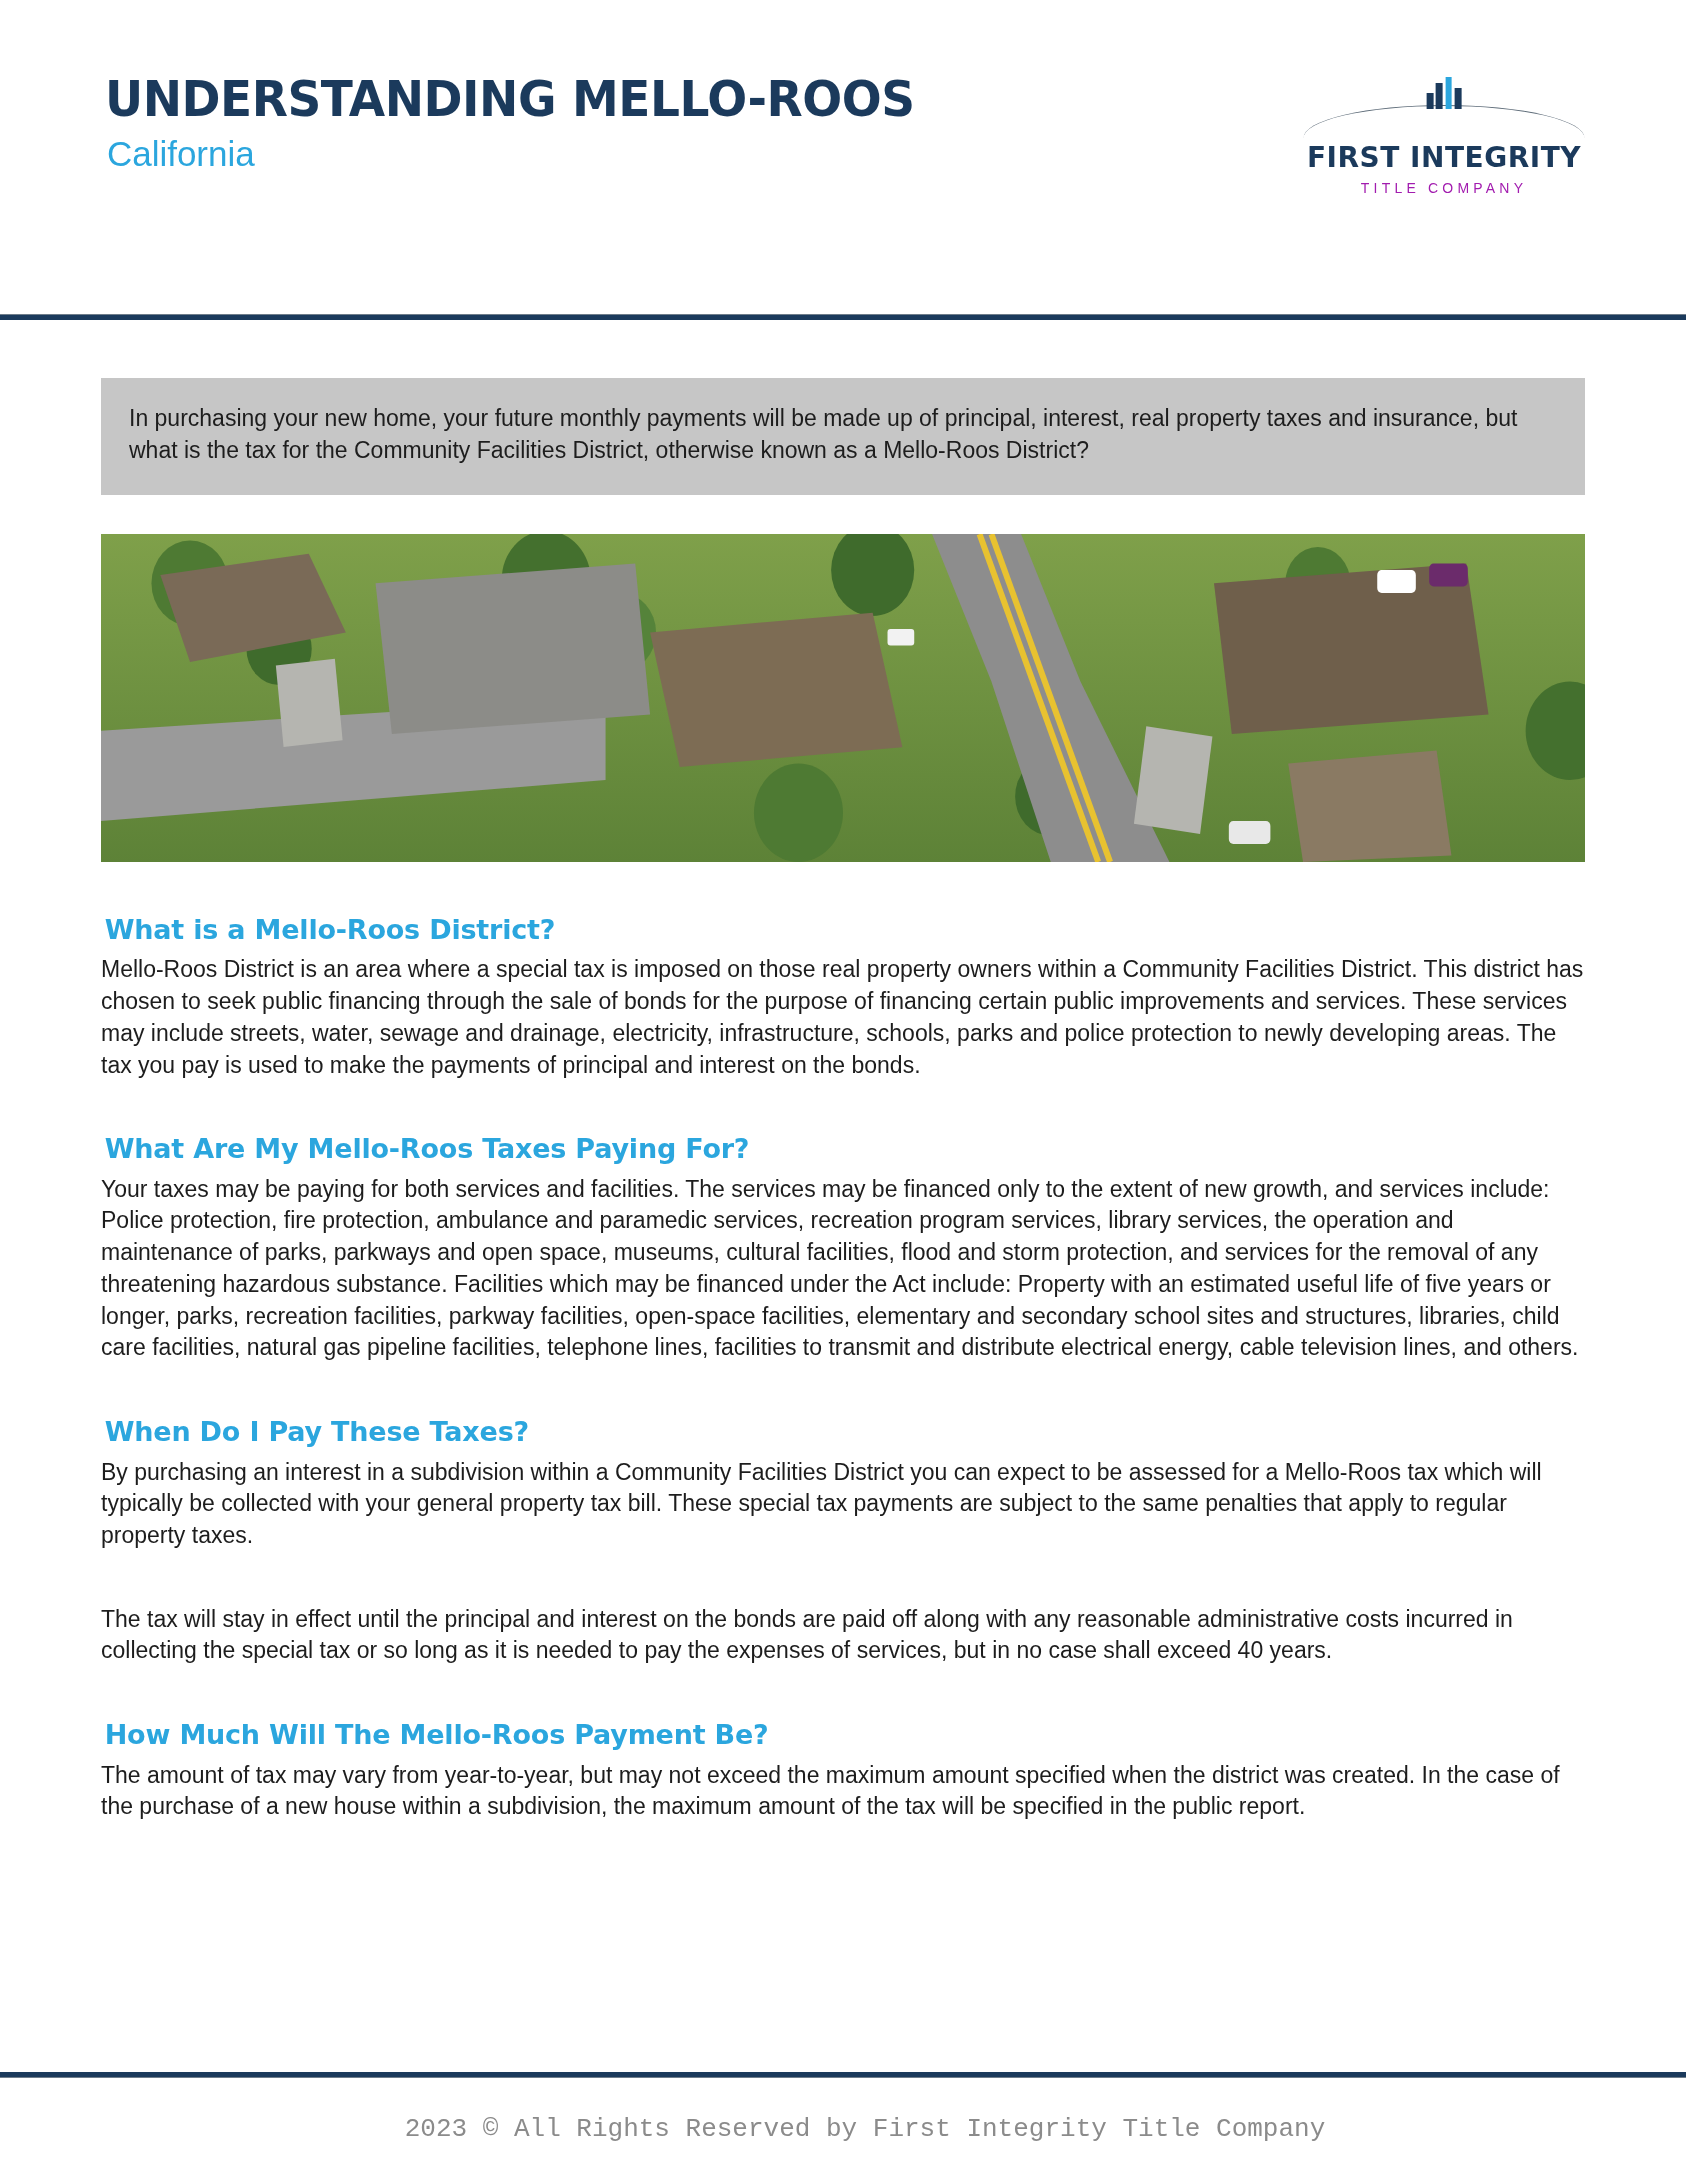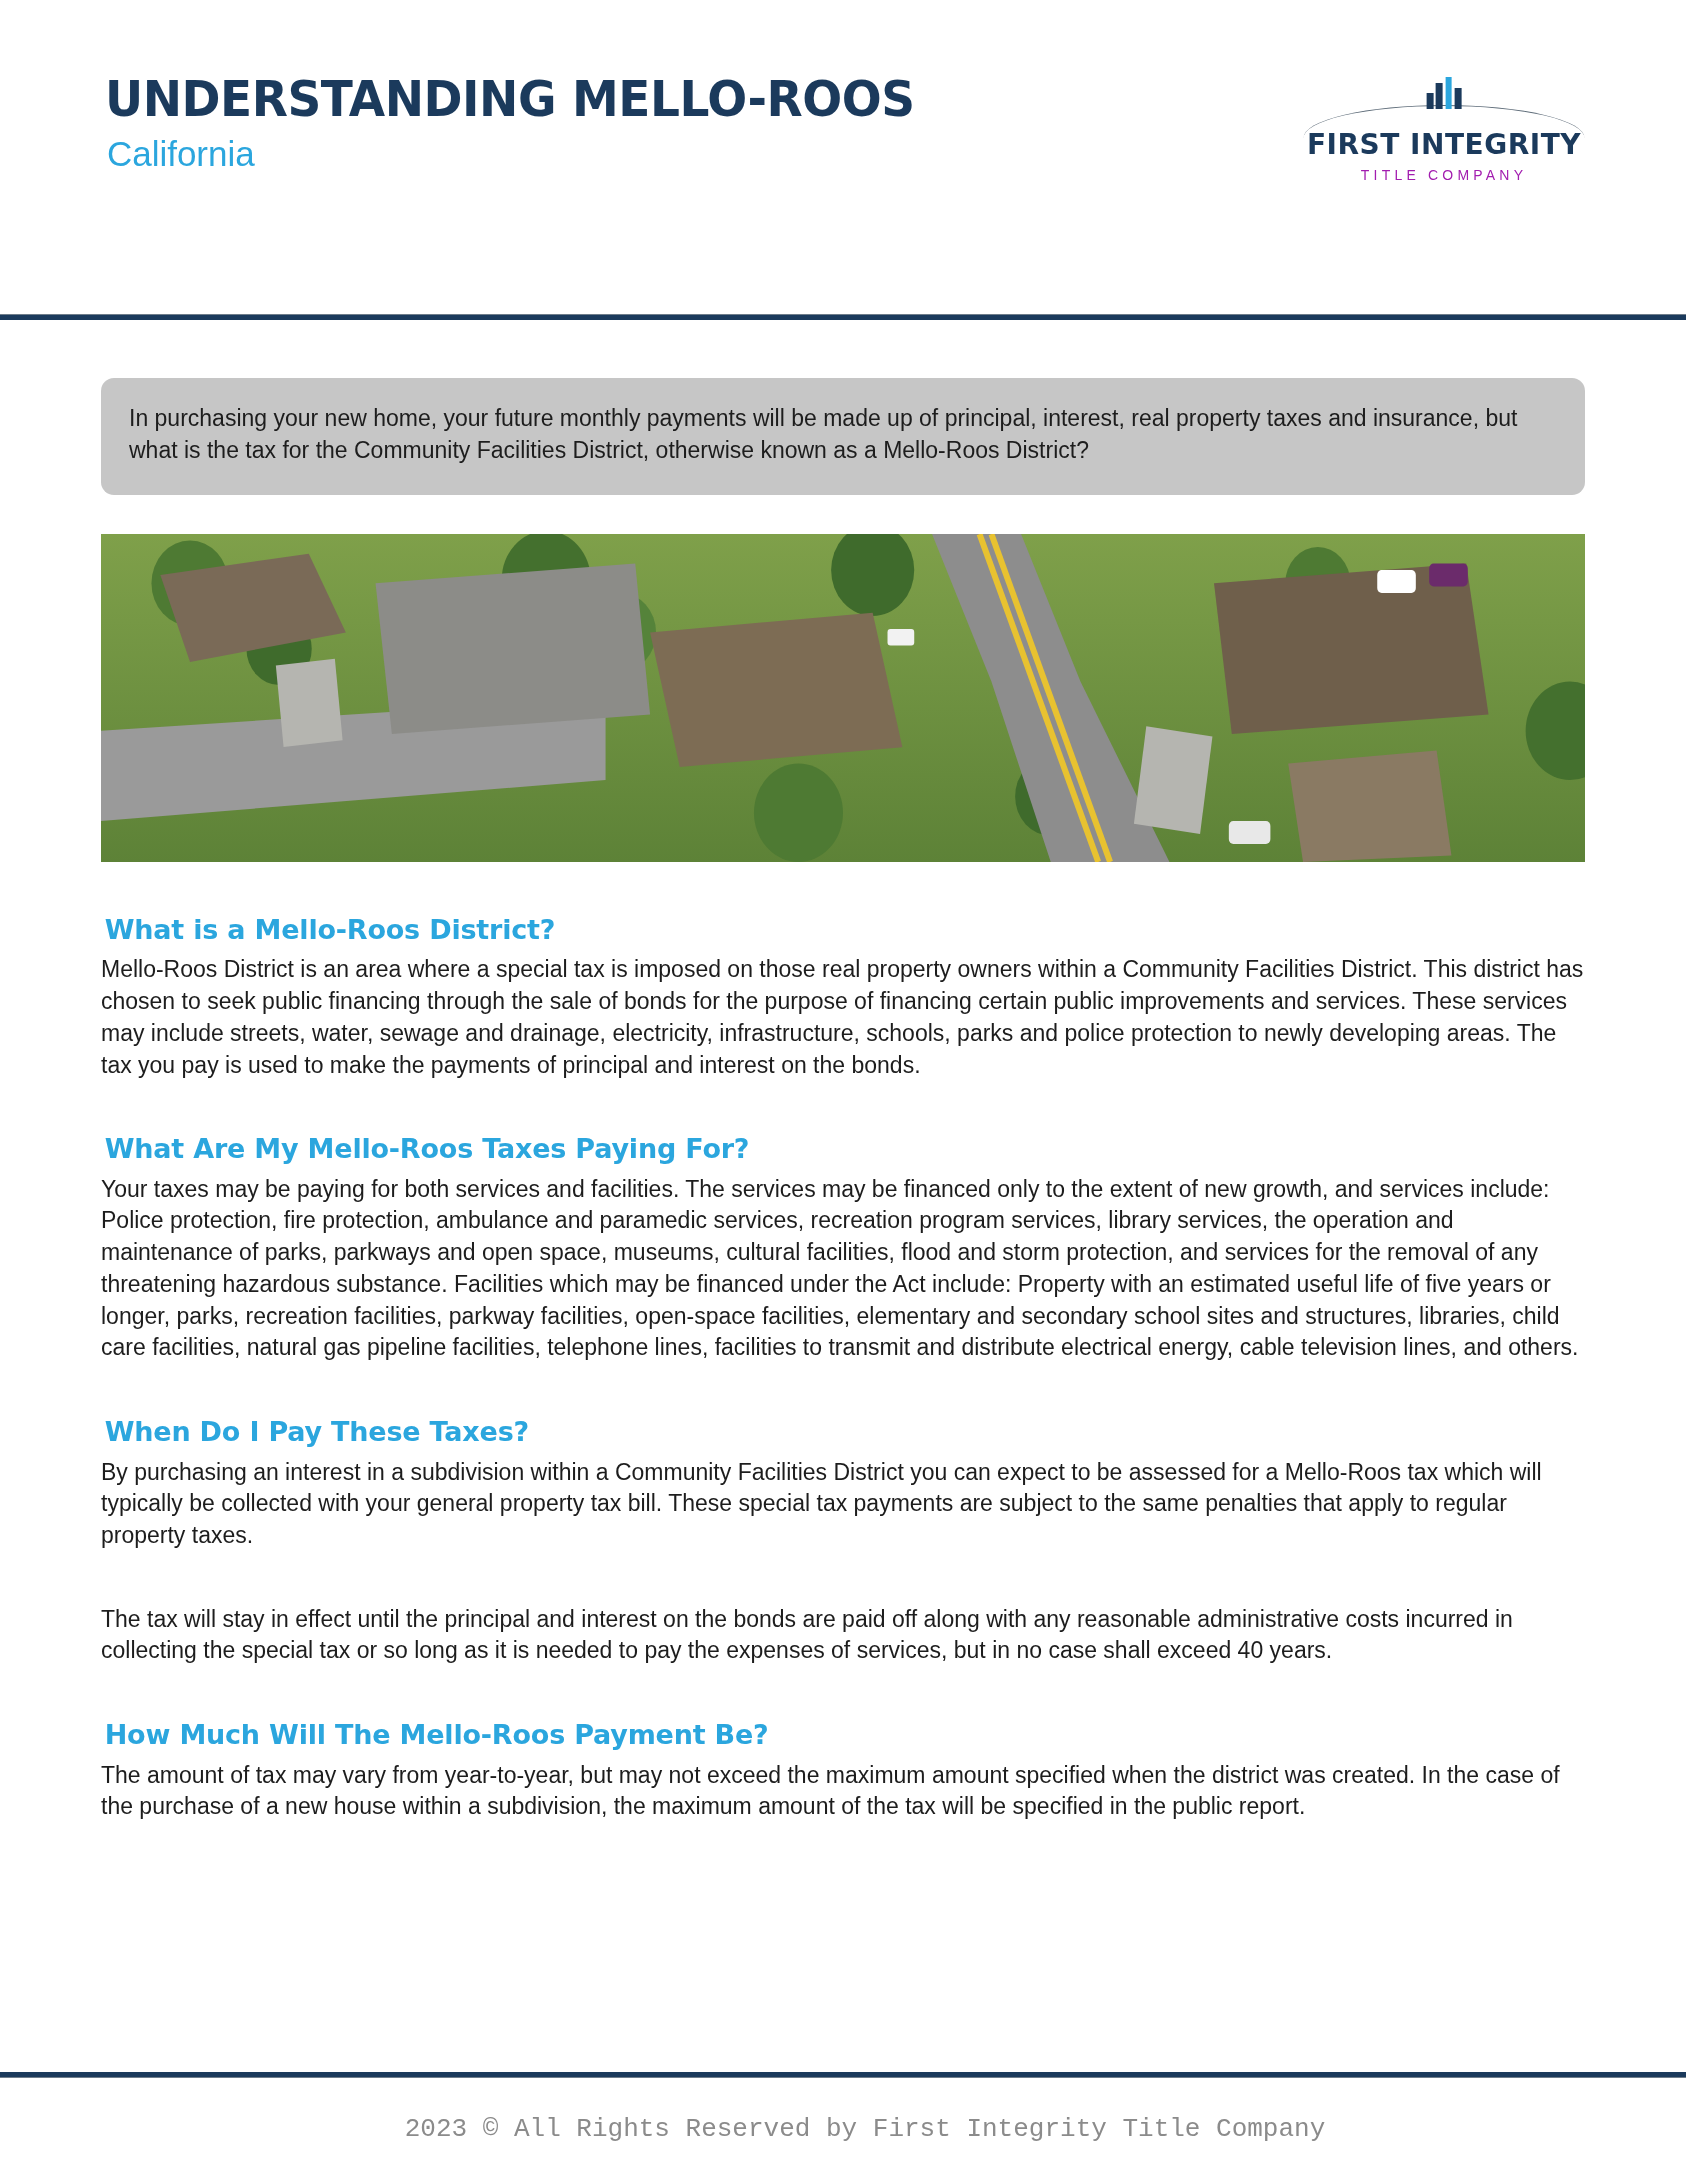--- a/index.html
+++ b/index.html
@@ -94,21 +94,21 @@
   .logo-bars i:nth-child(1) { height: 16px; }
   .logo-bars i:nth-child(2) { height: 26px; }
   .logo-bars i:nth-child(3) { height: 32px; background:#2ba6de; }
   .logo-bars i:nth-child(4) { height: 20.6px; }
   .logo-name {
     font-family: "DejaVu Sans", sans-serif;
     font-weight: bold;
     font-size: 28px;
     color: #1b3a5c;
     letter-spacing: 0.5px;
-    margin-top: 2px;
+    margin-top: 15px;
     white-space: nowrap;
   }
   .logo-sub {
     font-family: "Liberation Sans", sans-serif;
     font-size: 14px;
     color: #a21caf;
     letter-spacing: 4.2px;
     margin-top: 5.6px;
     white-space: nowrap;
   }
@@ -123,21 +123,20 @@
   
   .content {
     padding: 0 101px;
     box-sizing: border-box;
   }
   .intro-box {
     margin-top: 58px;
     background: #c6c6c6;
     padding: 24px 28px 28px 28px;
     box-sizing: border-box;
-    border-radius: 13px;
   }
   .intro-text {
     font-size: 23px;
     line-height: 1.42;
     color: #1d1d1d;
     margin: 0;
   }
 
   
   .photo {

